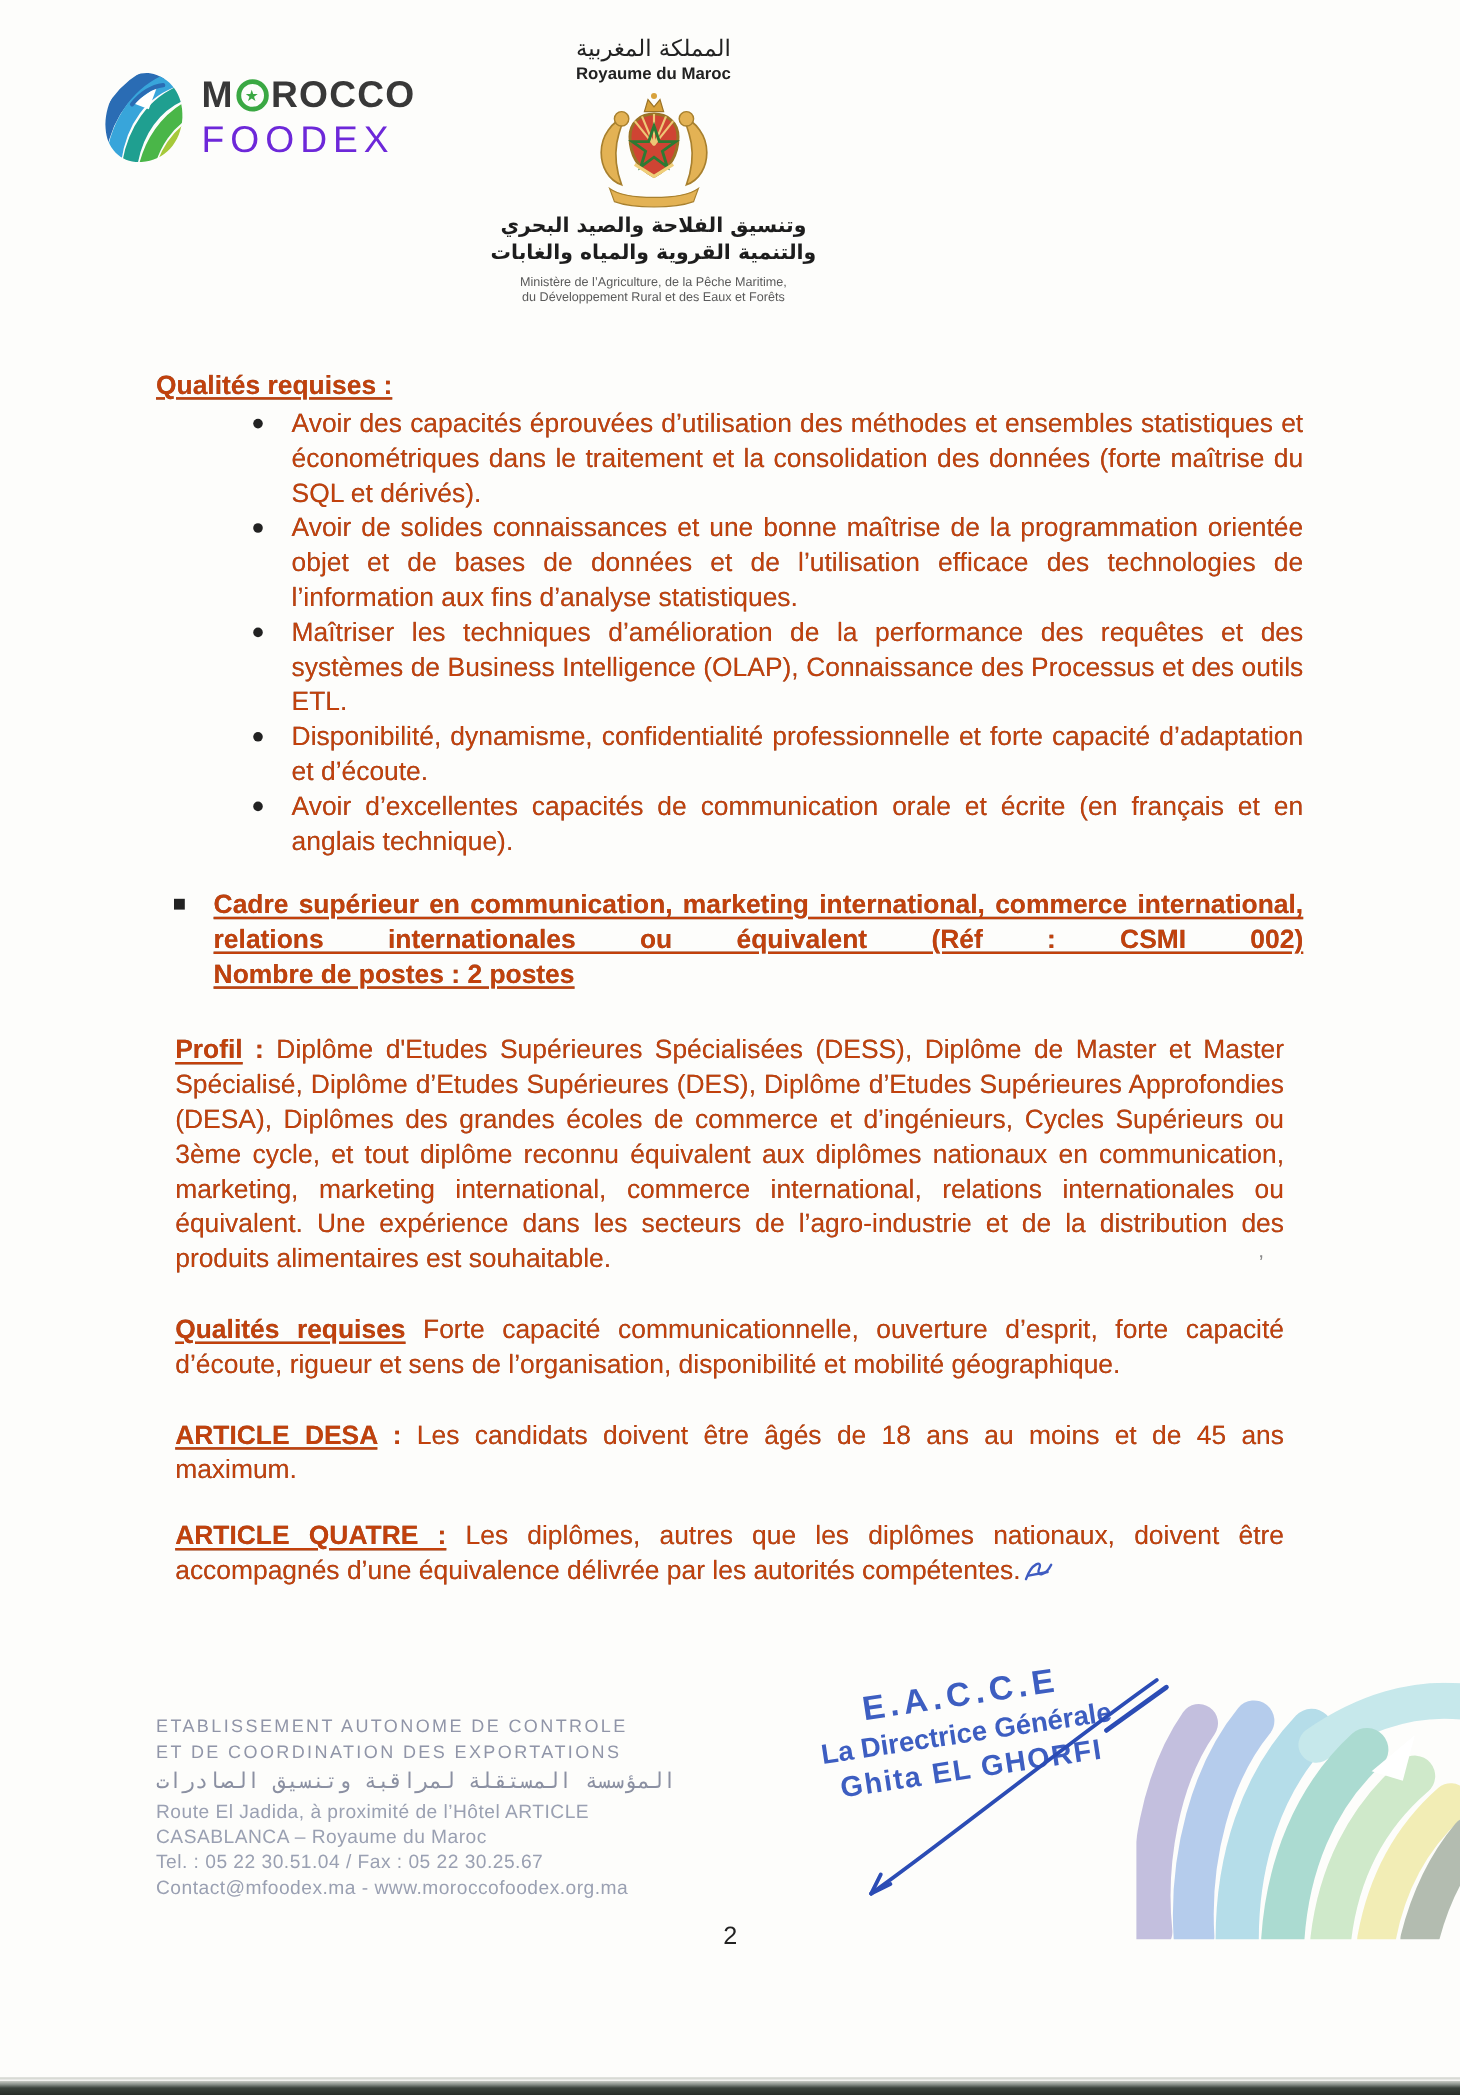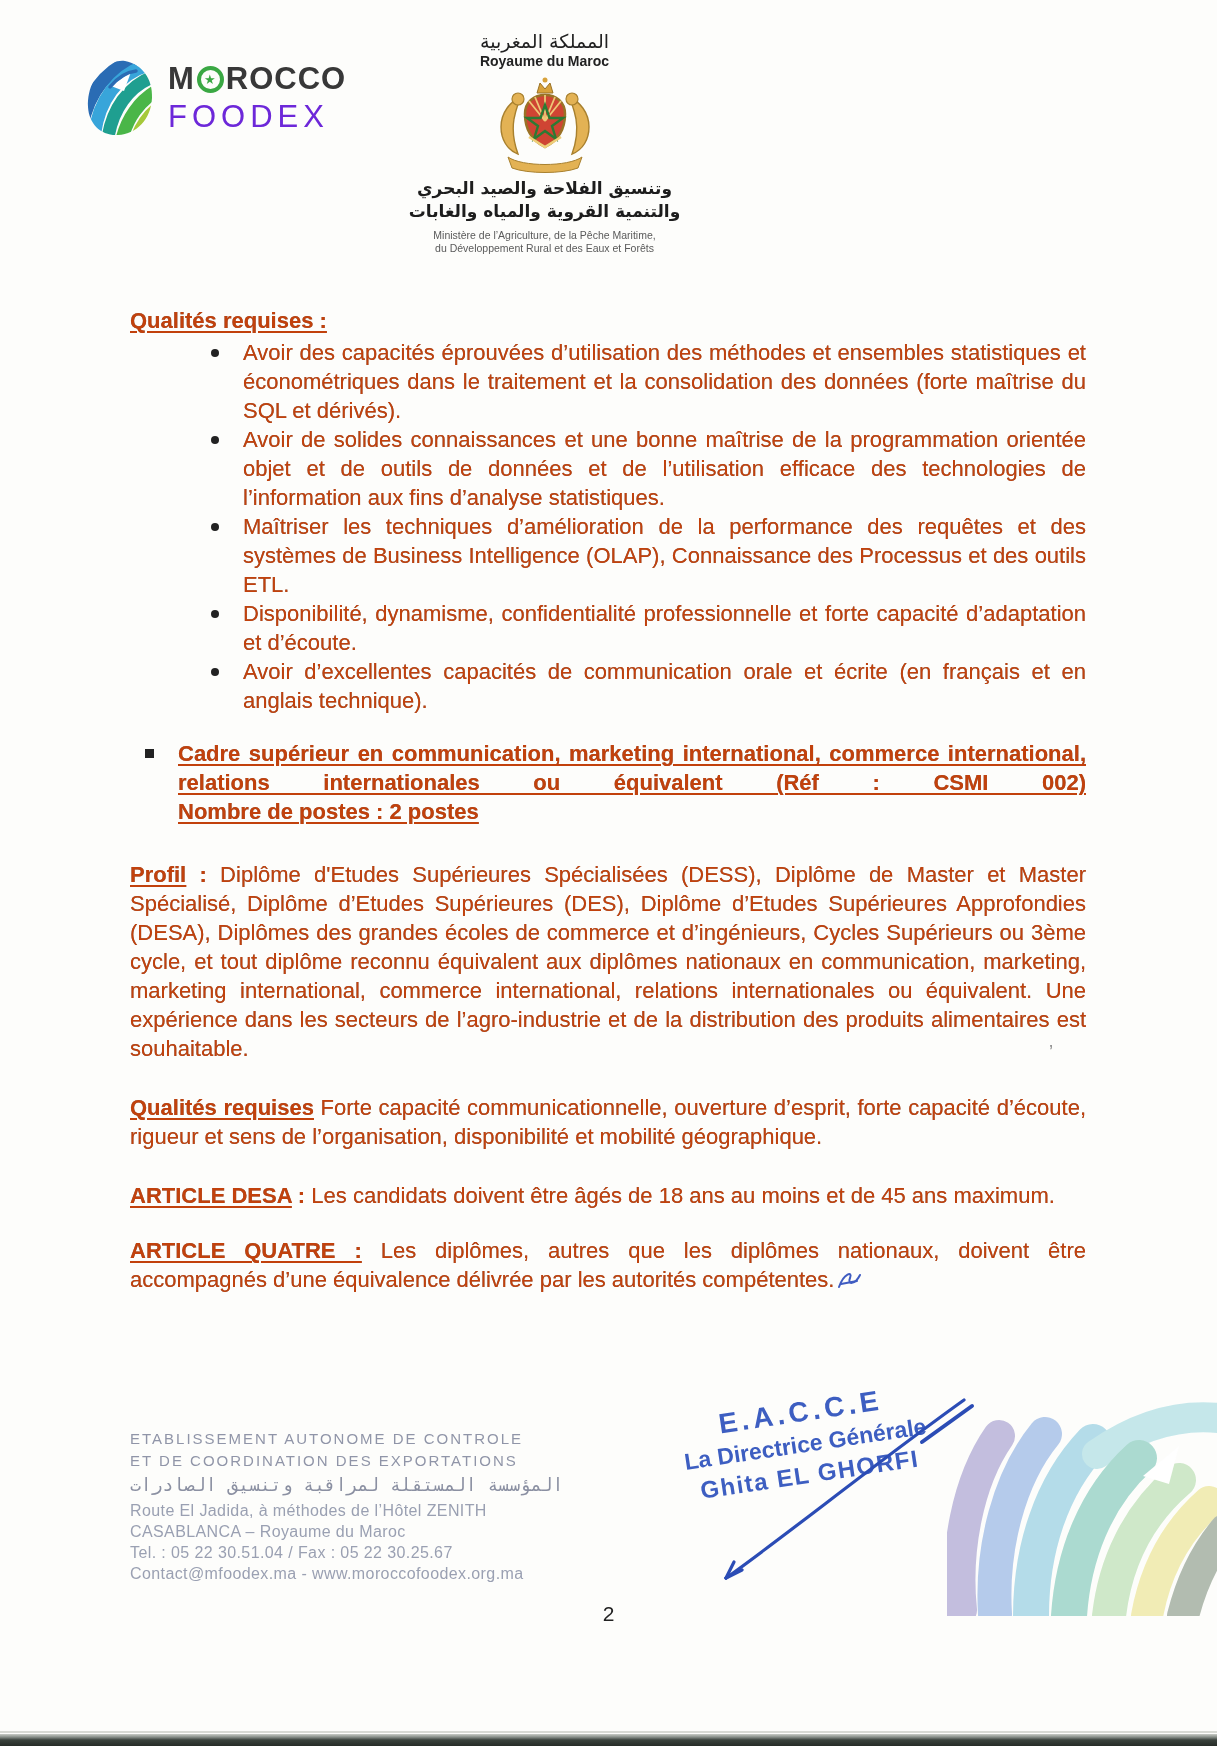--- a/index.html
+++ b/index.html
@@ -23,21 +23,21 @@
   .content{position:absolute;left:130px;top:306px;width:956px;font-size:22px;line-height:29px;
            text-align:justify;color:#c2410c;text-shadow:0 0 .4px rgba(0,0,0,.5);}
   .u{text-decoration:underline;text-decoration-thickness:2px;text-underline-offset:3px;}
   h2.qtitle{margin:0 0 3px 0;font-size:22px;font-weight:700;}
   ul.blist{margin:0;padding:0 0 0 113px;list-style:none;}
   ul.blist li{position:relative;}
   ul.blist li::before{content:"";position:absolute;left:-32px;top:11px;width:8px;height:8px;border-radius:50%;background:#222;}
   .job-heading{position:relative;margin-top:24px;padding-left:48px;font-weight:700;}
   .job-heading::before{content:"";position:absolute;left:15px;top:10px;width:9px;height:9px;background:#222;}
   .head-line{text-align:justify;text-align-last:justify;}
-  .para{margin:0;}
+  .para{margin:16px;}
   .m-profil{margin-top:34px;}
   .m-q2{margin-top:30px;}
   .m-a3{margin-top:30px;}
   .m-a4{margin-top:26px;}
   .para b{font-weight:700;}
   .paraph{vertical-align:-4px;margin-left:2px;}
   .stray{position:absolute;left:1049px;top:1042px;font-size:18px;color:#8a8a8a;}
   
   .f-org{position:absolute;left:130px;top:1428px;color:#9095a8;}
   .f-org .o1,.f-org .o2{font-size:15px;letter-spacing:2px;line-height:22px;}
@@ -119,21 +119,21 @@
     <div class="m-fr first">Ministère de l’Agriculture, de la Pêche Maritime,</div>
     <div class="m-fr">du Développement Rural et des Eaux et Forêts</div>
   </div>
 
   <div class="content">
 
     <h2 class="qtitle"><span class="u">Qualités requises :</span></h2>
 
     <ul class="blist">
       <li>Avoir des capacités éprouvées d’utilisation des méthodes et ensembles statistiques et économétriques dans le traitement et la consolidation des données (forte maîtrise du SQL et dérivés).</li>
-      <li>Avoir de solides connaissances et une bonne maîtrise de la programmation orientée objet et de outils de données et de l’utilisation efficace des technologies de l’information aux fins d’analyse statistiques.</li>
+      <li>Avoir de solides connaissances et une bonne maîtrise de la programmation orientée objet et de bases de données et de l’utilisation efficace des technologies de l’information aux fins d’analyse statistiques.</li>
       <li>Maîtriser les techniques d’amélioration de la performance des requêtes et des systèmes de Business Intelligence (OLAP), Connaissance des Processus et des outils ETL.</li>
       <li>Disponibilité, dynamisme, confidentialité professionnelle et forte capacité d’adaptation et d’écoute.</li>
       <li>Avoir d’excellentes capacités de communication orale et écrite (en français et en anglais technique).</li>
     </ul>
 
     <div class="job-heading">
       <div class="head-line"><span class="u">Cadre supérieur en communication, marketing international, commerce international, relations internationales ou équivalent (Réf : CSMI 002)</span></div>
       <div class="postes"><span class="u">Nombre de postes : 2 postes</span></div>
     </div>
 
@@ -154,21 +154,21 @@
 
   <div class="stray">’</div>
 
   <div class="f-org">
     <div class="o1">ETABLISSEMENT AUTONOME DE CONTROLE</div>
     <div class="o2">ET DE COORDINATION DES EXPORTATIONS</div>
     <div class="o-ar">المؤسسة المستقلة لمراقبة وتنسيق الصادرات</div>
   </div>
 
   <div class="f-addr">
-    <div>Route El Jadida, à méthodes de l’Hôtel ZENITH</div>
+    <div>Route El Jadida, à proximité de l’Hôtel ARTICLE</div>
     <div>CASABLANCA – Royaume du Maroc</div>
     <div>Tel. : 05 22 30.51.04 / Fax : 05 22 30.25.67</div>
     <div>Contact@mfoodex.ma - www.moroccofoodex.org.ma</div>
   </div>
 
   <div class="stamp-wrap">
     <div class="stamp">
       <div class="s1">E.A.C.C.E</div>
       <div class="s2">La Directrice Générale</div>
       <div class="s3">Ghita EL GHORFI</div>

